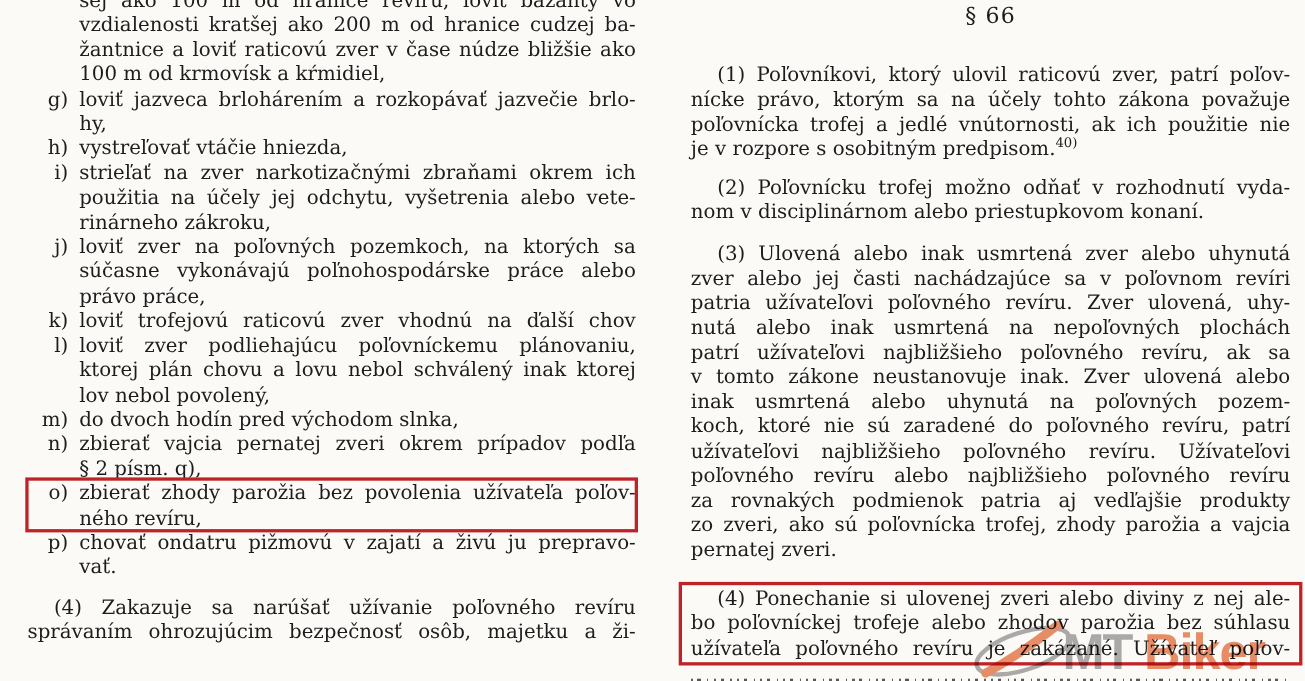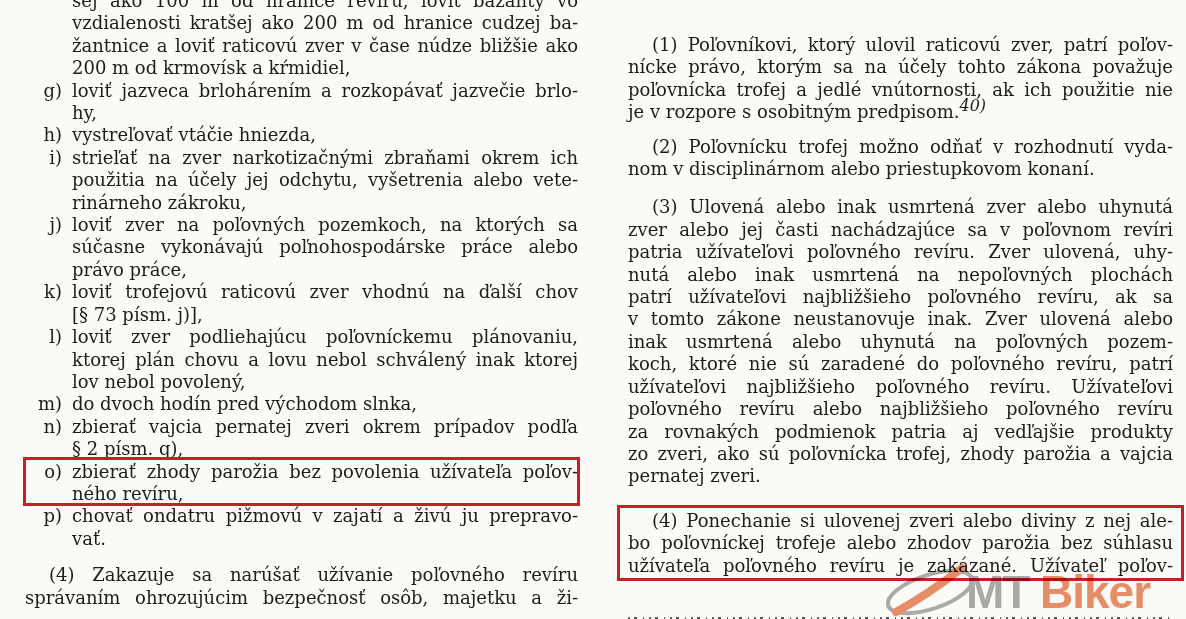--- a/index.html
+++ b/index.html
@@ -9,21 +9,21 @@
     font-family:"DejaVu Serif","Liberation Serif",serif;
     color:#1c1c1c;
   }
   .page{position:absolute;inset:0;padding-left:24px;}
   .col{position:absolute;font-size:18px;line-height:22.4px;}
   .col-left{left:25px;top:-10px;width:553px;}
   .col-right{left:628px;top:2px;width:545px;}
   .ln{display:block;text-align:justify;text-align-last:justify;}
   .ln.last{text-align-last:left;}
   .ln.ind{text-indent:24px;}
-  sup{font-size:16px;line-height:0;vertical-align:super;font-style:italic;}
+  sup{font-size:12px;line-height:0;vertical-align:super;}
   .intro{margin-left:47px;}
   .item{display:flex;position:relative;}
   .letter{width:37px;flex:0 0 37px;text-align:right;padding-right:10px;}
   .itext{flex:1;min-width:0;}
   .item.hl::after{
     content:"";position:absolute;inset:-4px -2px -1px -2px;
     border:3px solid var(--hl,#bf2328);pointer-events:none;
   }
   .closing{margin-top:14px;}
   .sec-num{text-align:center;font-size:20px;line-height:24px;letter-spacing:1px;}
@@ -51,21 +51,21 @@
 </head>
 <body style="--hl: #bf2328; background: rgb(251, 250, 247); color: rgb(28, 28, 28);">
 
 <div class="page">
 
   <div class="col col-left">
     <div class="intro">
         <span class="ln">sej ako 100 m od hranice revíru, loviť bažanty vo</span>
         <span class="ln">vzdialenosti kratšej ako 200 m od hranice cudzej ba-</span>
         <span class="ln">žantnice a loviť raticovú zver v čase núdze bližšie ako</span>
-        <span class="ln last">200 m od krmovísk a kŕmidiel,</span>
+        <span class="ln last">100 m od krmovísk a kŕmidiel,</span>
       </div>
     <div id="left-items">
         <div class="item">
           <span class="letter">g)</span>
           <span class="itext">
             <span class="ln">loviť jazveca brlohárením a rozkopávať jazvečie brlo-</span>
             <span class="ln last">hy,</span>
           </span>
         </div>
         <div class="item">
@@ -87,21 +87,20 @@
           <span class="itext">
             <span class="ln">loviť zver na poľovných pozemkoch, na ktorých sa</span>
             <span class="ln">súčasne vykonávajú poľnohospodárske práce alebo</span>
             <span class="ln last">právo práce,</span>
           </span>
         </div>
         <div class="item">
           <span class="letter">k)</span>
           <span class="itext">
             <span class="ln">loviť trofejovú raticovú zver vhodnú na ďalší chov</span>
-            <span class="ln last">[§ 73 písm. j)],</span>
           </span>
         </div>
         <div class="item">
           <span class="letter">l)</span>
           <span class="itext">
             <span class="ln">loviť zver podliehajúcu poľovníckemu plánovaniu,</span>
             <span class="ln">ktorej plán chovu a lovu nebol schválený inak ktorej</span>
             <span class="ln last">lov nebol povolený,</span>
           </span>
         </div>
@@ -133,20 +132,21 @@
           </span>
         </div>
       </div>
     <div class="closing">
         <span class="ln ind">(4) Zakazuje sa narúšať užívanie poľovného revíru</span>
         <span class="ln">správaním ohrozujúcim bezpečnosť osôb, majetku a ži-</span>
       </div>
   </div>
 
   <div class="col col-right">
+    <div class="sec-num">§ 66</div>
     <div id="right-paras">
         <div class="para first">
           <span class="ln ind">(1) Poľovníkovi, ktorý ulovil raticovú zver, patrí poľov-</span>
           <span class="ln">nícke právo, ktorým sa na účely tohto zákona považuje</span>
           <span class="ln">poľovnícka trofej a jedlé vnútornosti, ak ich použitie nie</span>
           <span class="ln last">je v rozpore s osobitným predpisom.<sup>40)</sup></span>
         </div>
         <div class="para">
           <span class="ln ind">(2) Poľovnícku trofej možno odňať v rozhodnutí vyda-</span>
           <span class="ln last">nom v disciplinárnom alebo priestupkovom konaní.</span>

